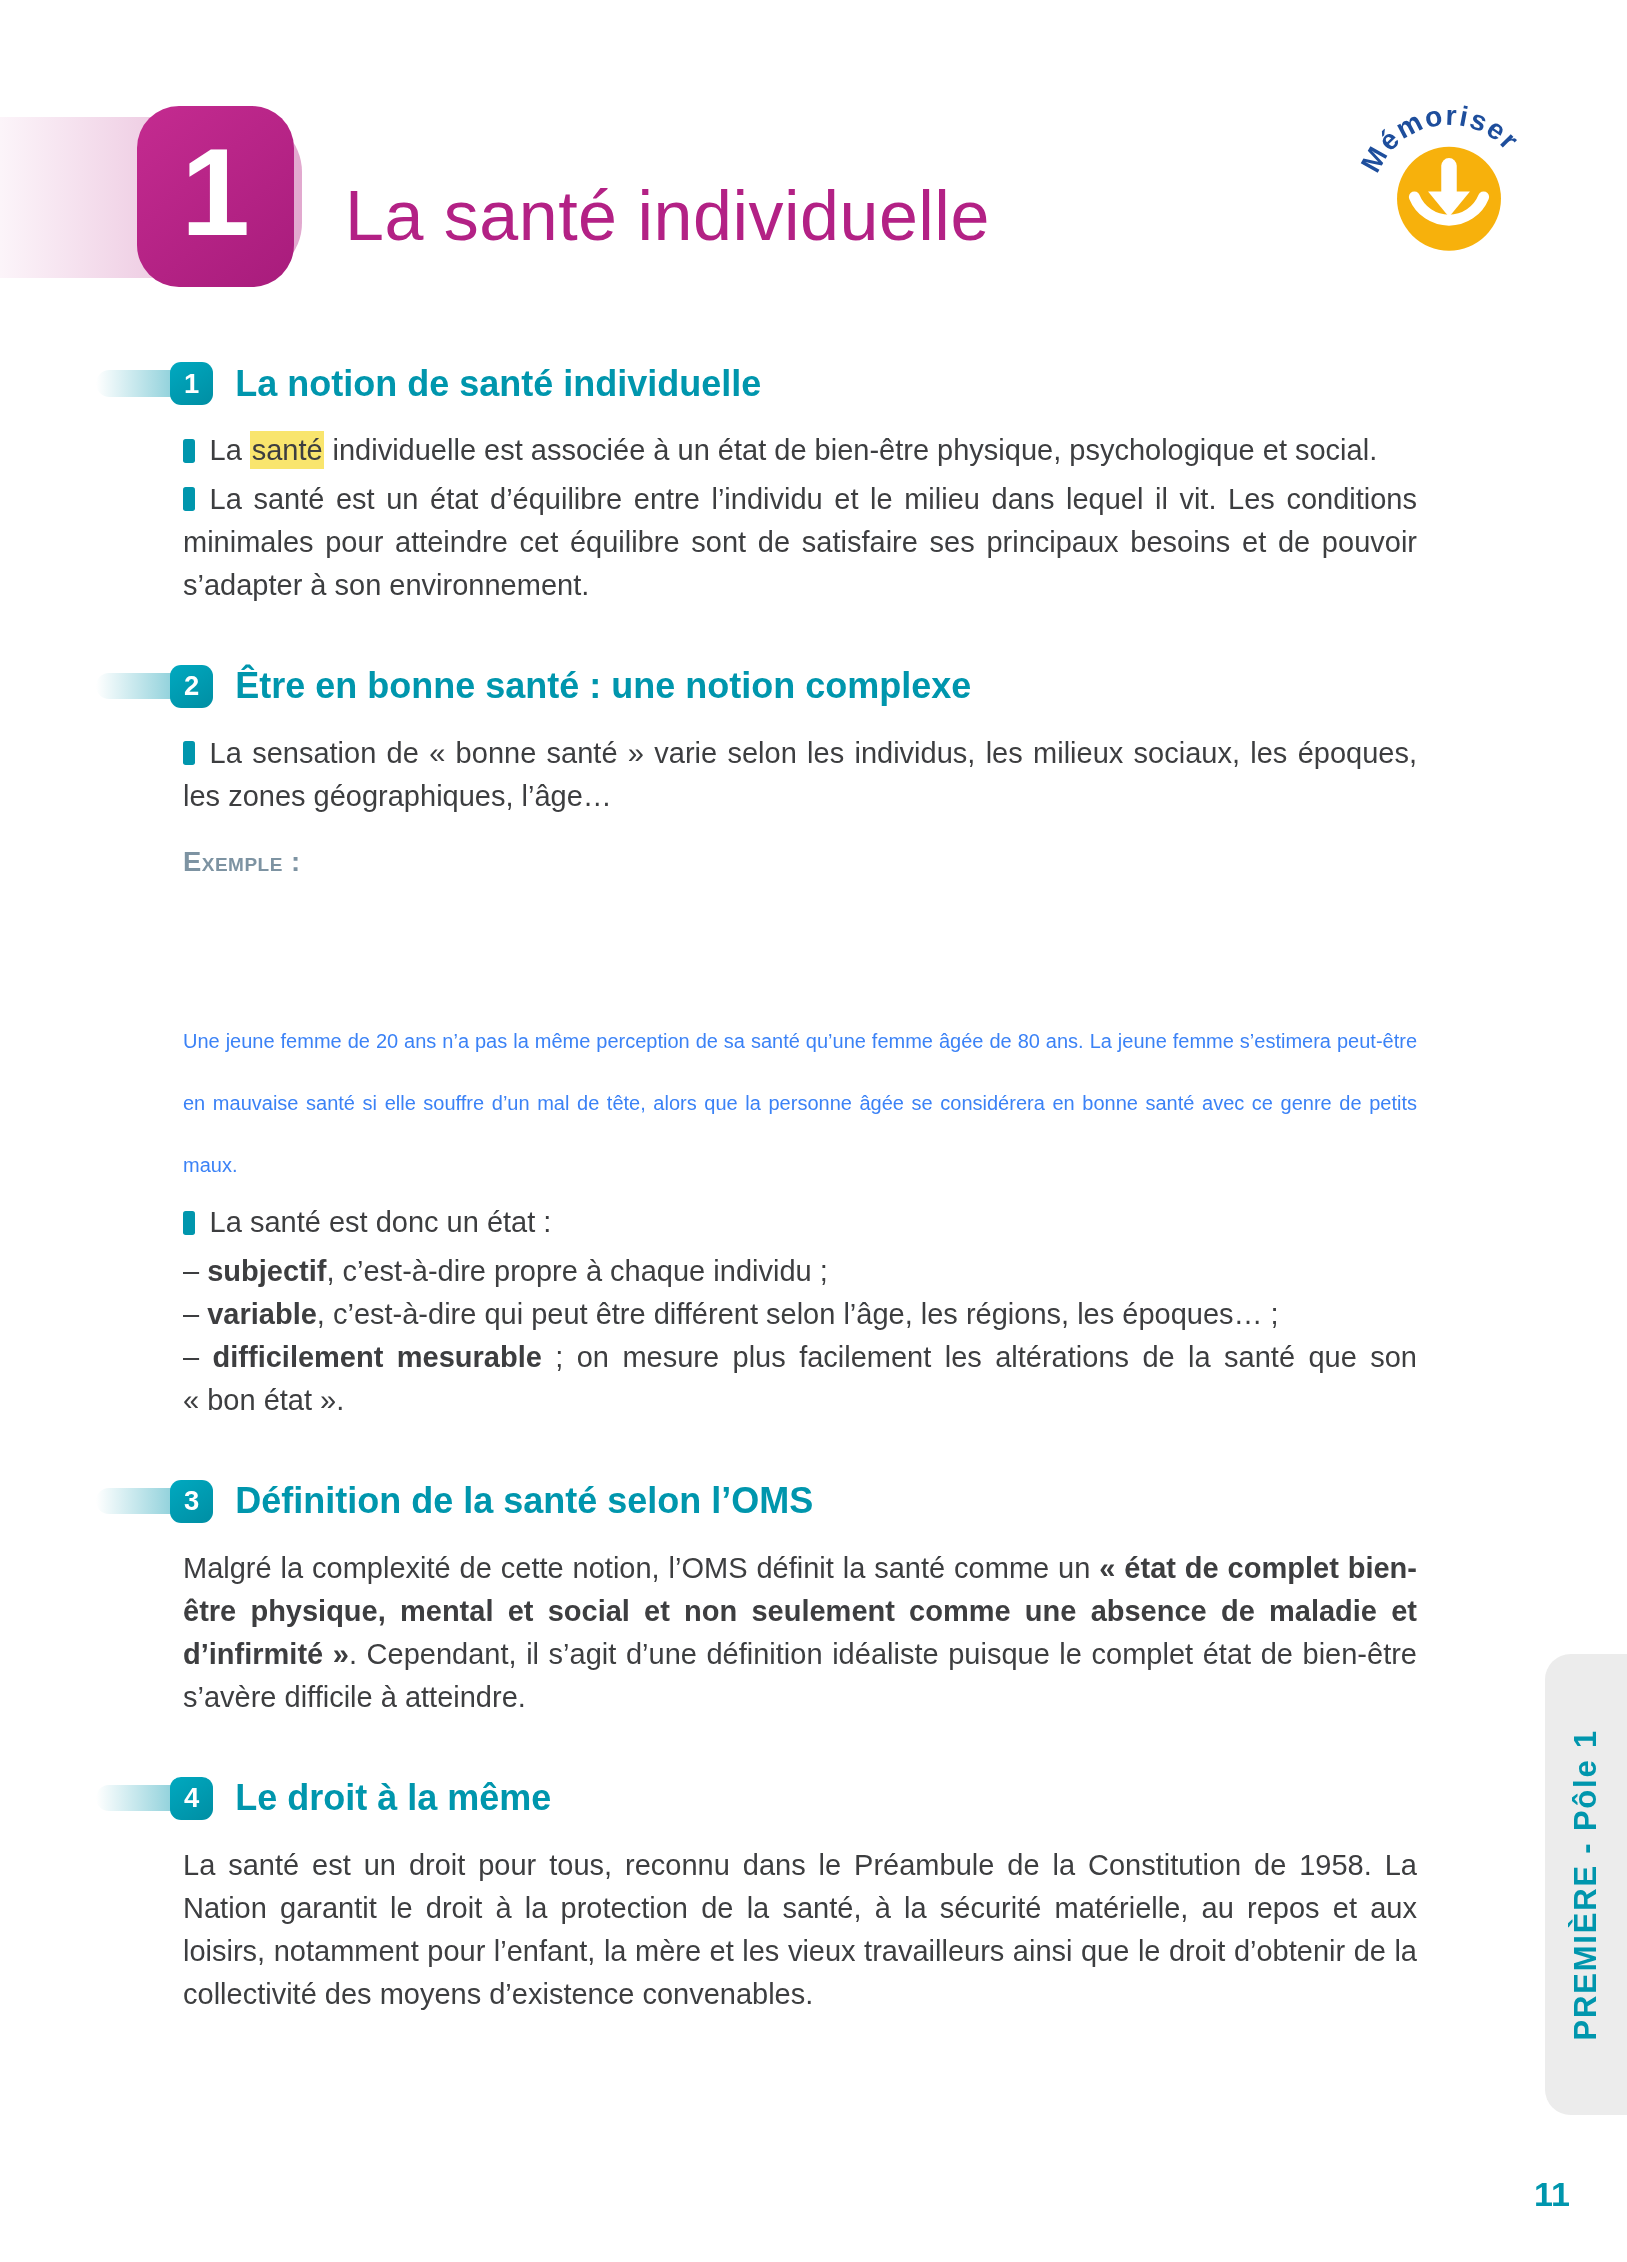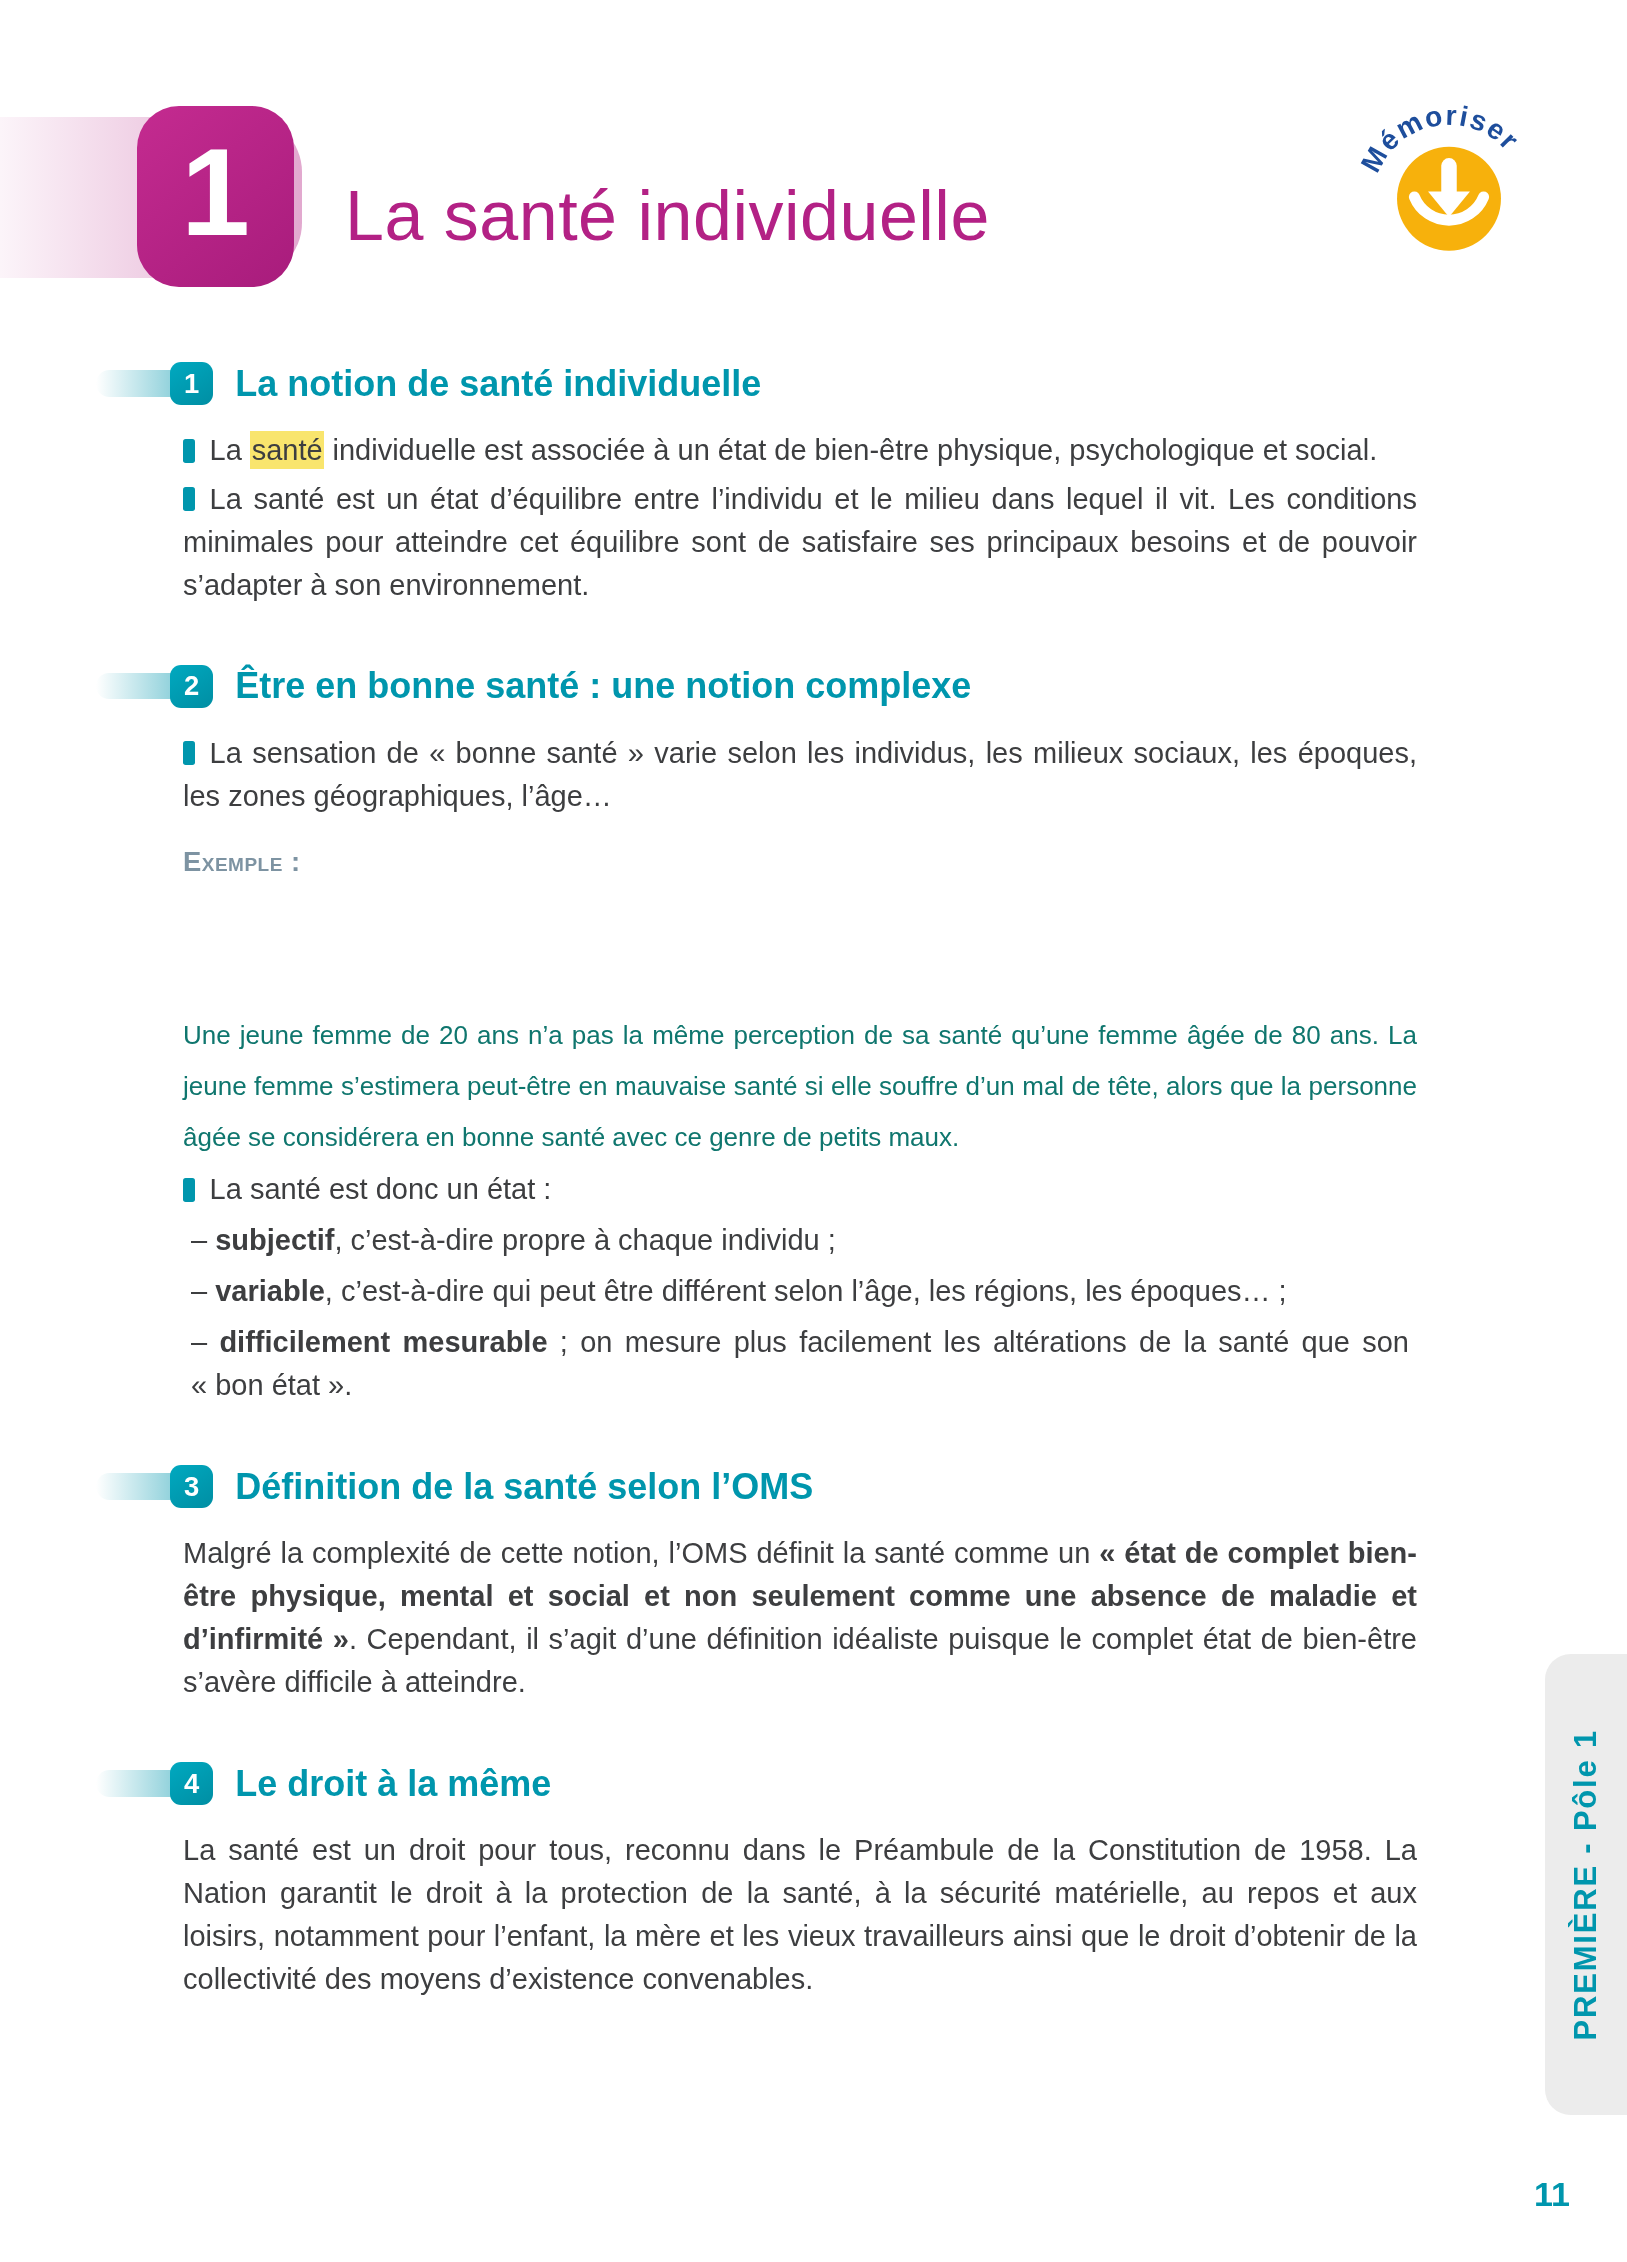--- a/index.html
+++ b/index.html
@@ -34,21 +34,21 @@
     font-size:70px; font-weight:400; color:#b32185; letter-spacing:0.5px;
     line-height:1;
   }
   .memoriser { position:absolute; right:82px; top:82px; width:192px; height:196px; cursor:pointer; }
   .mem-text { font-size:31px; font-weight:700; fill:#1e4e9c; letter-spacing:2px; }
 
   
   .content { padding:0 210px 0 183px; }
   .content p { font-size:29px; line-height:43px; text-align:justify; }
   .para { margin:5.5px 0; }
-  .dash  { margin:8px; }
+  .dash  { margin:0; }
 
   
   .sec-heading {
     display:flex; align-items:center; gap:22px;
     margin:58px 0 24px -12.8px; position:relative;
   }
   .sec-first .sec-heading { margin-top:51px; }
   .sec-badge { position:relative; width:43px; height:43px; flex:0 0 auto; }
   .sec-badge::before {
     content:""; position:absolute; right:20px; top:8.2px; width:97px; height:26.5px;
@@ -72,21 +72,21 @@
   }
 
   
   .example { display:flex; margin:22px 0 1px;flex-direction:column; }
   .example-label {
     flex:0 0 170px;
     color:#7d93a2; font-weight:700; font-size:27.4px; line-height:43px;
     font-variant:small-caps; letter-spacing:0.5px;
   }
   .example-text {
-    color:#0f766e; font-size:26px; line-height:51px; text-align:justify; flex:1;
+    color:#3b82f6; font-size:20px; line-height:62px; text-align:justify; flex:1;
   }
 
   
   .run-b { font-weight:700; }
   .run-hl { background:#f9e56d; padding:2.7px 1.8px; box-decoration-break:clone; }
 
   
   .side-tab {
     position:absolute; right:0; top:1654px; width:82px; height:461px;
     background:#ececec; border-radius:25.6px 0 0 25.6px;

